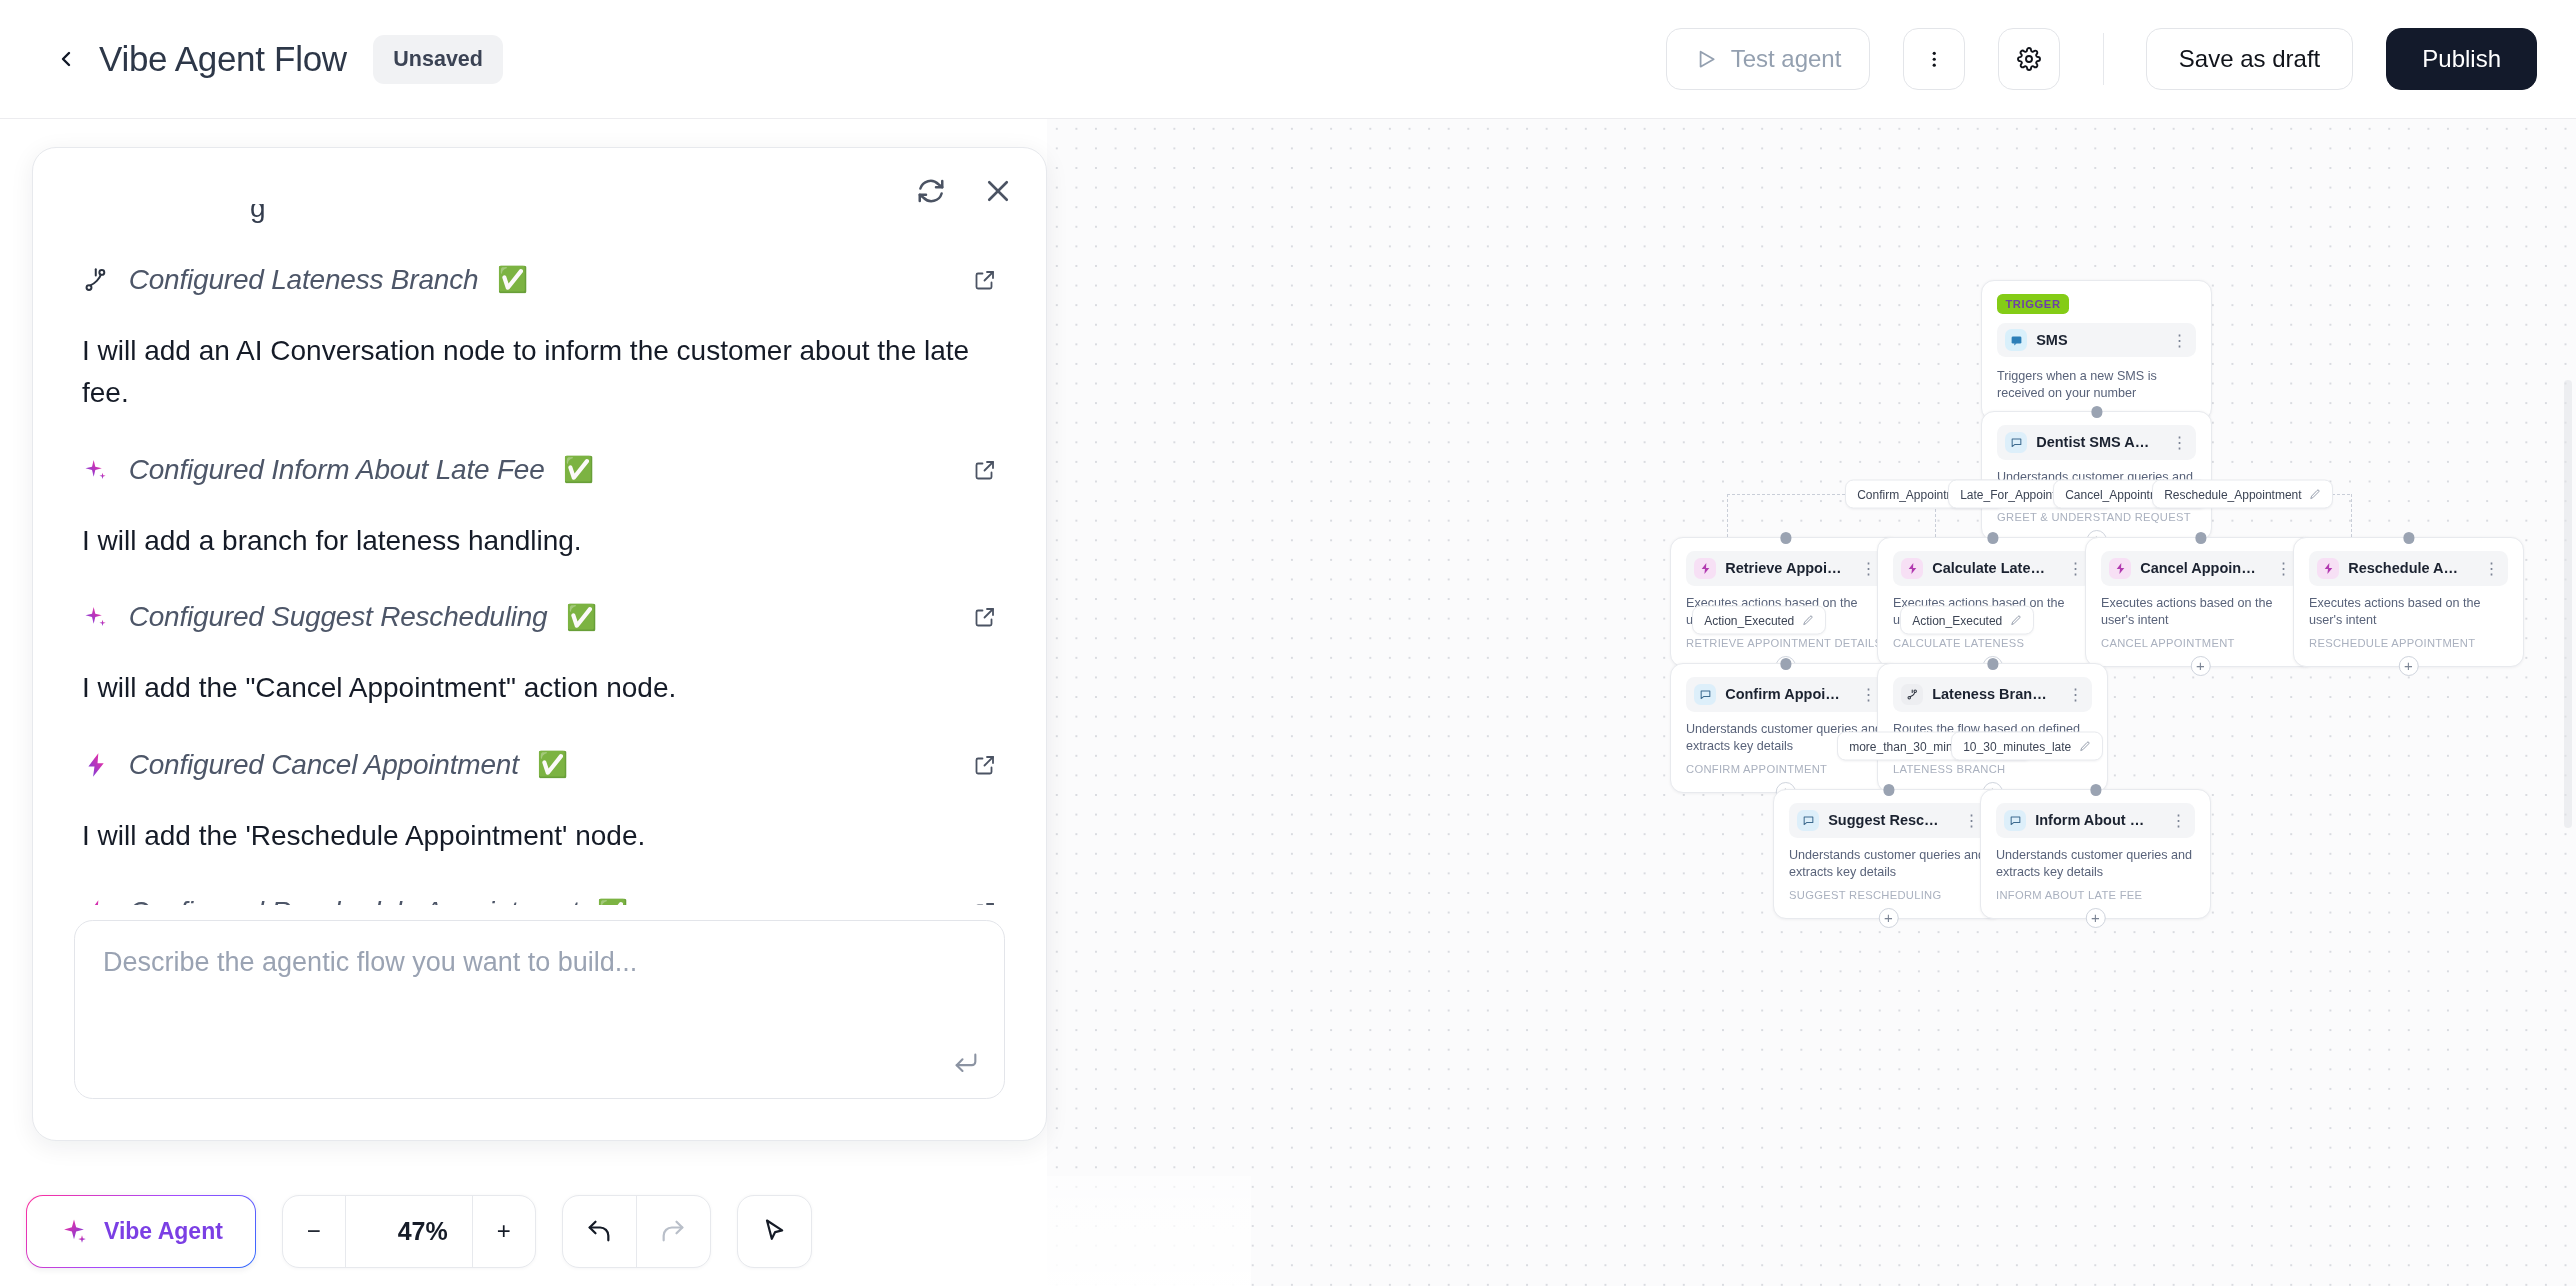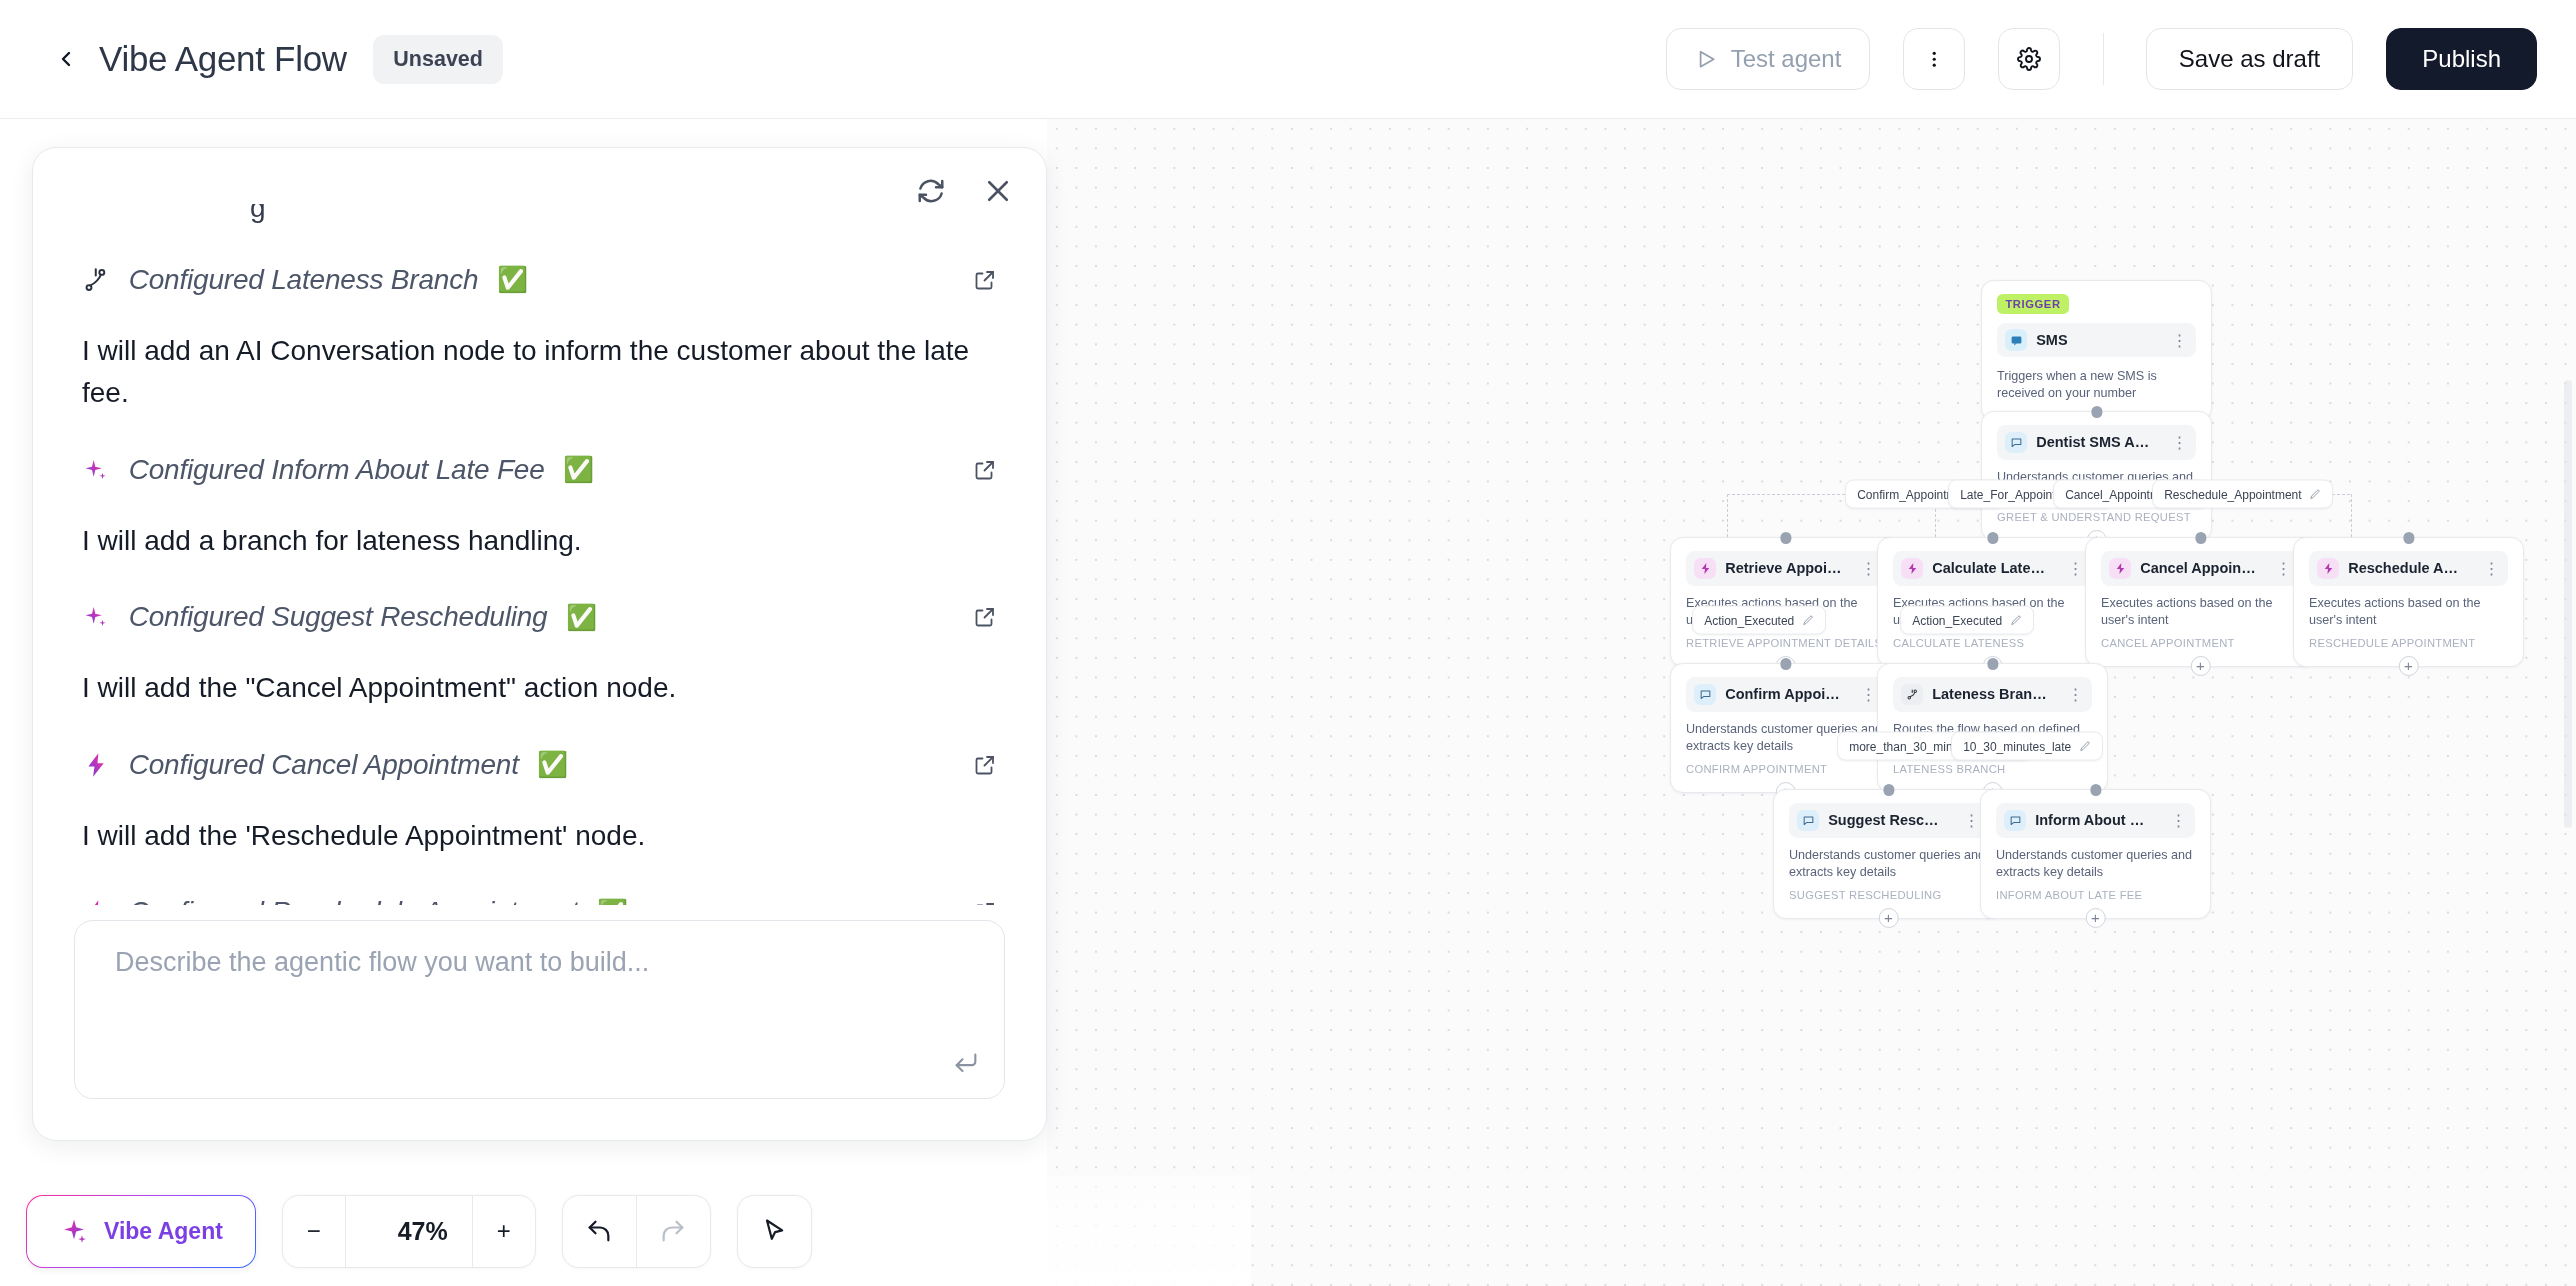--- a/index.html
+++ b/index.html
@@ -71,21 +71,21 @@
     position: absolute; top: -5.6px; left: 50%; transform: translateX(-50%);
     width: 11.2px; height: 11.2px; border-radius: 50%; background: #9aa3b2;
   }
   .node-plus {
     position: absolute; bottom: -10.3px; left: 50%; transform: translateX(-50%);
     width: 20.5px; height: 20.5px; border-radius: 50%; background: #ffffff;
     border: 0.9px solid #cfd4dd; color: #7b8494; font-size: 15px; line-height: 17.7px;
     text-align: center; cursor: pointer;
   }
   .trigger-chip {
-    display: inline-block; background: #bef264; color: #6d3fa8;
+    display: inline-block; background: #84cc16; color: #6d3fa8;
     font-size: 11.2px; font-weight: 700; letter-spacing: 0.6px;
     border-radius: 5.6px; padding: 3.7px 8.4px; margin-bottom: 9.3px;
   }
   .node-head {
     display: flex; align-items: center; gap: 9.3px;
     background: #f4f5f7; border-radius: 8.4px; padding: 6.5px 8.4px;
   }
   .node-ico {
     width: 21.5px; height: 21.5px; border-radius: 6.5px; flex: 0 0 21.5px;
     display: flex; align-items: center; justify-content: center;
@@ -178,21 +178,21 @@
   }
   .step-check { font-size: 25px; }
   .step-link { margin-left: auto; color: #4b5363; cursor: pointer; display: flex; align-items: center; }
   .msg-para {
     font-size: 28px; color: #151b27; line-height: 1.52; margin-top: 34px;
     max-width: 896px;
   }
   .chat-input-wrap { padding: 15px 41px 41px 41px; }
   .chat-input {
     position: relative; border: 0.9px solid #e3e5ea; border-radius: 18.7px;
-    height: 179px; padding: 26px 40px; background: #fff;
+    height: 179px; padding: 26px 28px; background: #fff;
   }
   .chat-ph { font-size: 27px; color: #9aa3b3; }
   .chat-send {
     position: absolute; right: 24px; bottom: 20.5px; color: #8b93a2;
     font-size: 28px; cursor: pointer; line-height: 1;
   }
   svg { display: block; }
 </style>
 </head>
 <body>

